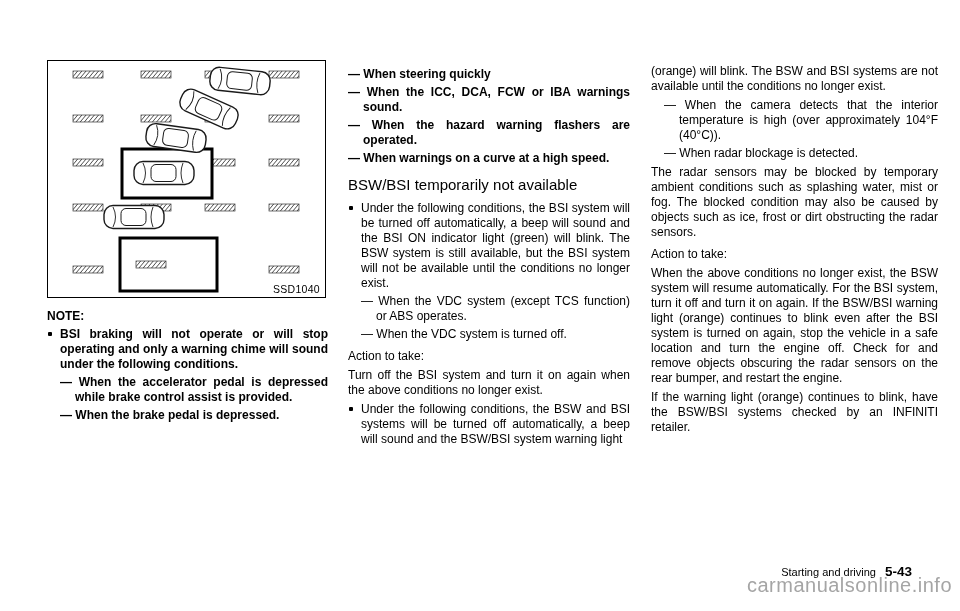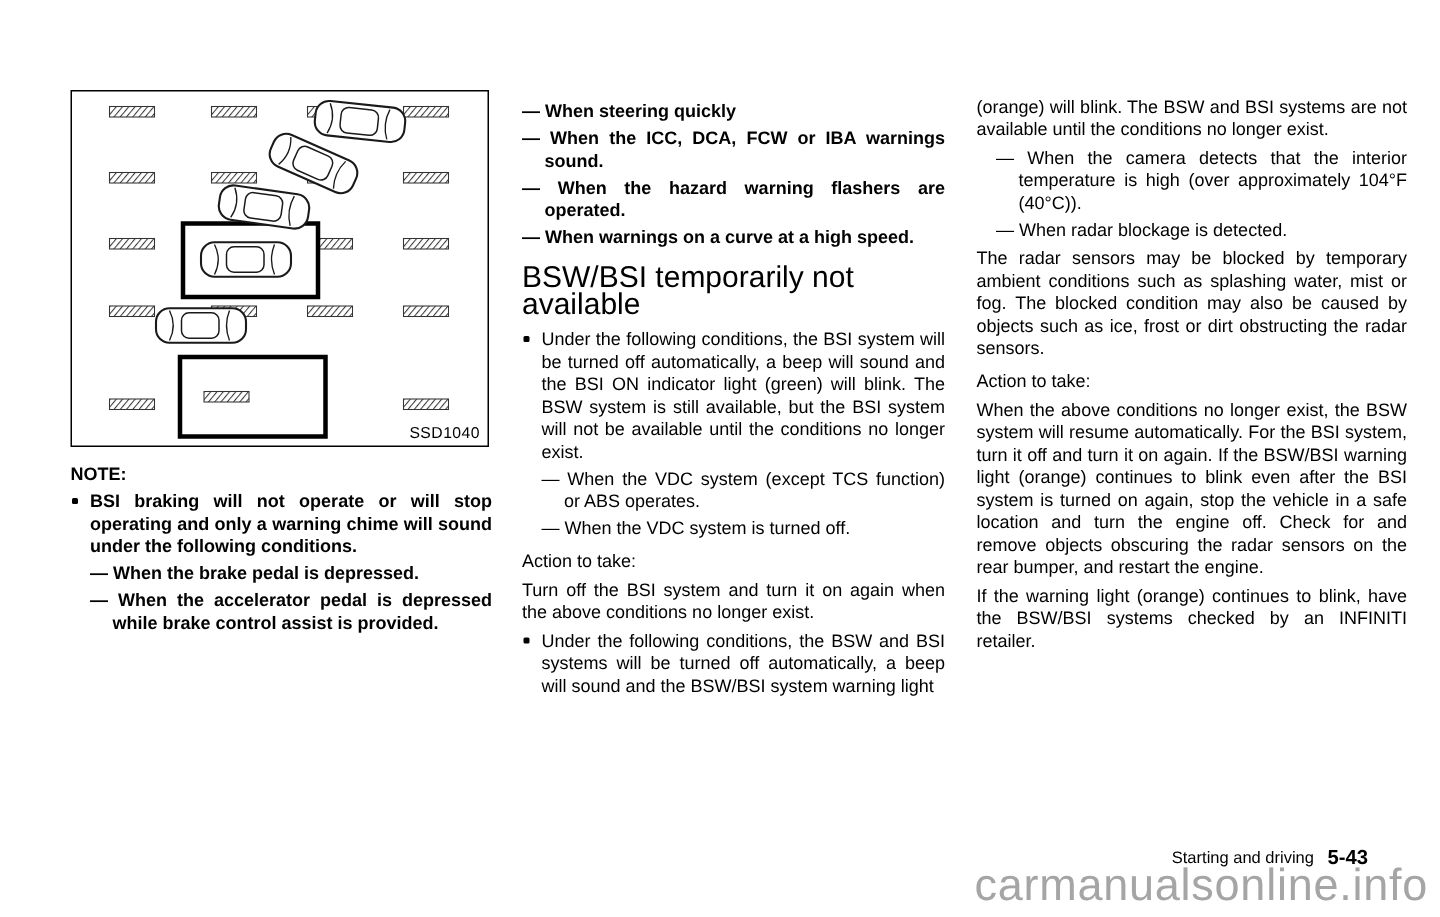--- a/index.html
+++ b/index.html
@@ -17,29 +17,29 @@
   .col-left  { left:47px;  top:309px; width:281px; font-weight:bold; }
   .col-mid   { left:348px; top:64px;  width:282px; }
   .col-right { left:651px; top:64px;  width:287px; }
 
   .note-label { margin-bottom:2px; text-align:left; }
   .bullet { position:relative; padding-left:13px; margin:3px 0; }
   .bullet > .dot { position:absolute; left:1px; top:5px; width:4px; height:4px; background:#000; border-radius:1px; }
   .dash { padding-left:15px; text-indent:-15px; margin:3px 0; }
   .indent { margin-left:13px; }
   .b { font-weight:bold; }
-  .heading { font-size:20px; font-weight:normal; line-height:18px; margin:10px 0 7px; text-align:left; }
+  .heading { font-size:15px; font-weight:normal; line-height:18px; margin:10px 0 7px; text-align:left; }
   .action { margin:7px 0 4px; text-align:left; }
   .para { margin:4px 0; }
 
   
   .footer { position:absolute; right:48px; top:564px; display:flex; align-items:center; gap:9px; }
   .footer-section { font-size:11px; }
   .footer-page { font-size:13.5px; font-weight:bold; }
-  .watermark { position:absolute; right:8px; top:574px; font-size:30px; color:#a5a5a5; letter-spacing:.5px; white-space:nowrap; }
+  .watermark { position:absolute; right:8px; top:574px; font-size:20px; color:#a5a5a5; letter-spacing:.5px; white-space:nowrap; }
 </style>
 </head>
 <body>
 
 <div class="page">
 
   <div class="figure">
     <svg viewBox="0 0 277 236" width="277" height="236" aria-hidden="true">
       <defs>
         <pattern id="hatch" width="3.2" height="3.2" patternUnits="userSpaceOnUse" patternTransform="rotate(40)">
@@ -90,22 +90,22 @@
       </g>
     </svg>
     <div class="figure-caption">SSD1040</div>
   </div>
 
   <div class="col col-left">
     <div class="note-label">NOTE:</div>
     <div class="bullet">
       <span class="dot"></span>
       <span>BSI braking will not operate or will stop operating and only a warning chime will sound under the following conditions.</span>
+      <div class="dash">— When the accelerator pedal is depressed while brake control assist is provided.</div>
       <div class="dash">— When the brake pedal is depressed.</div>
-      <div class="dash">— When the accelerator pedal is depressed while brake control assist is provided.</div>
     </div>
   </div>
 
   <div class="col col-mid">
     <div class="dash b">— When steering quickly</div>
     <div class="dash b">— When the ICC, DCA, FCW or IBA warnings sound.</div>
     <div class="dash b">— When the hazard warning flashers are operated.</div>
     <div class="dash b">— When warnings on a curve at a high speed.</div>
 
     <div class="heading">BSW/BSI temporarily not available</div>

